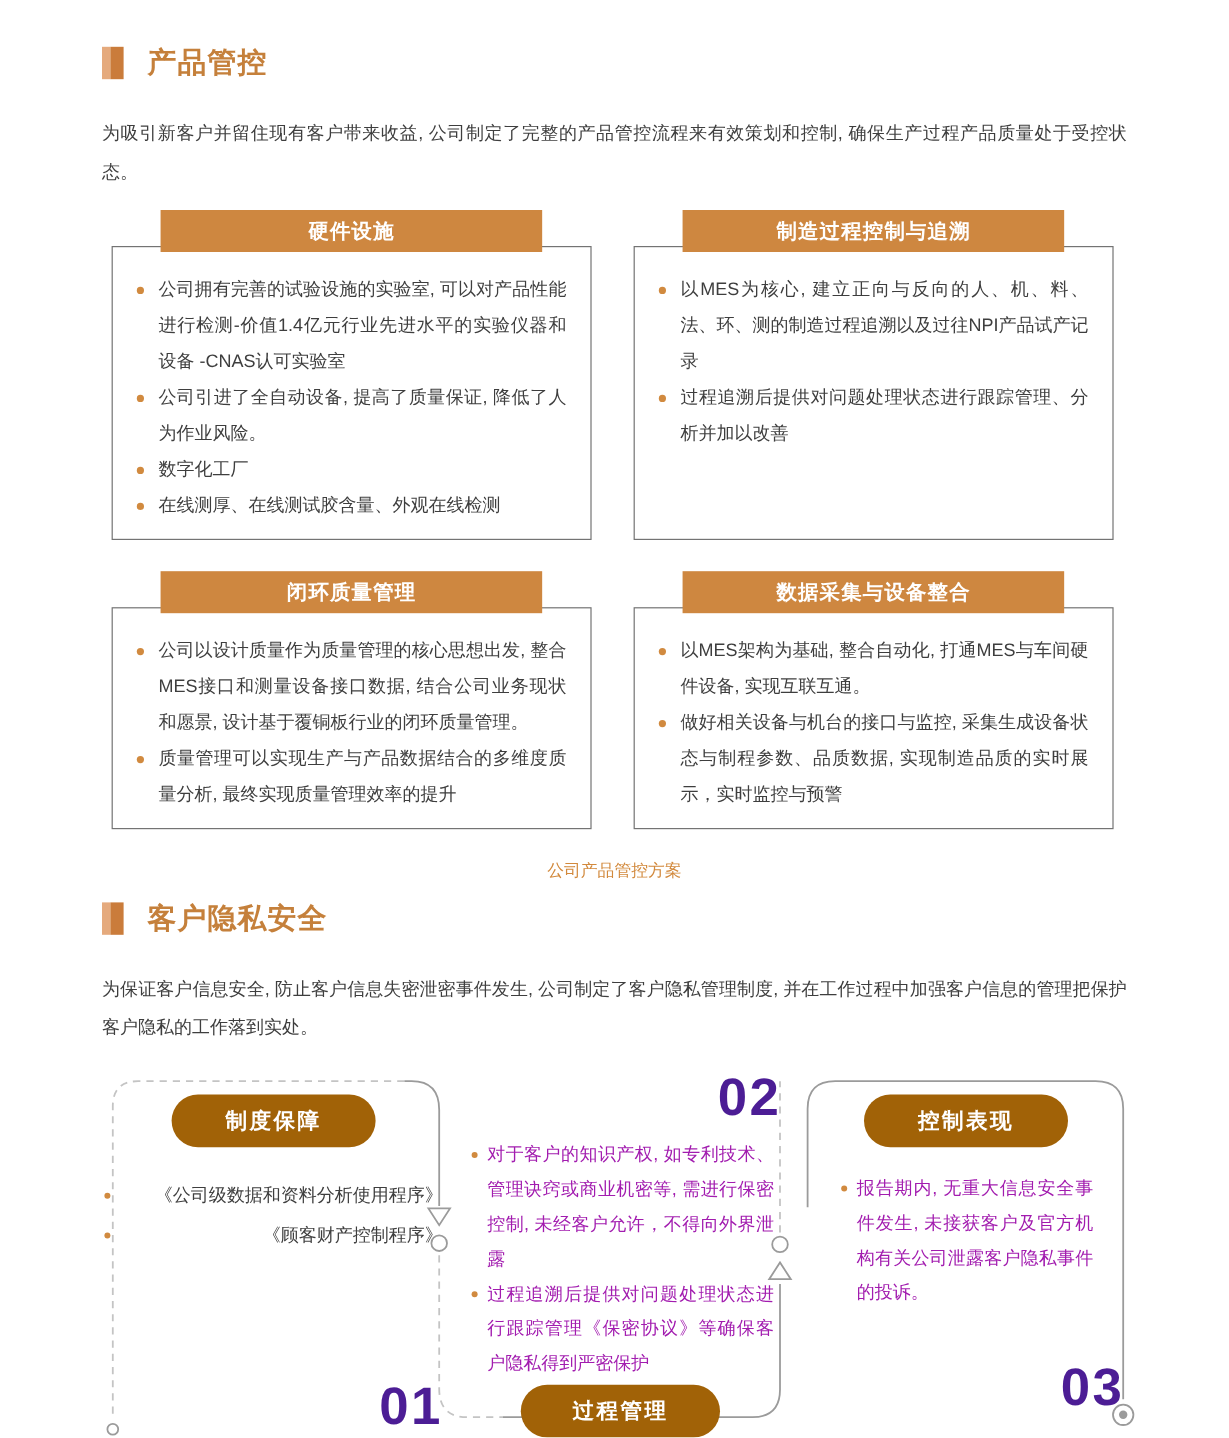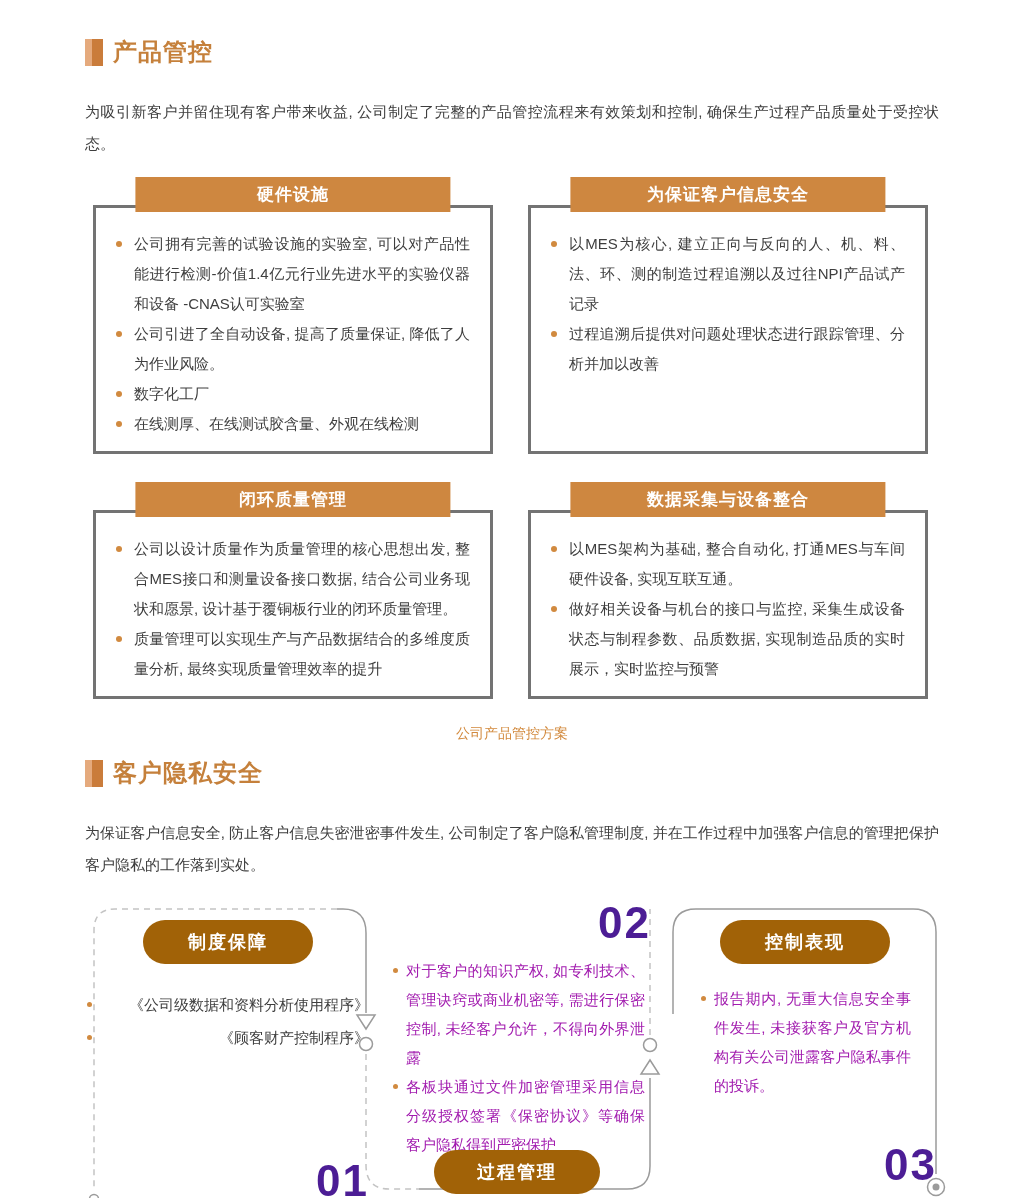--- a/index.html
+++ b/index.html
@@ -4,33 +4,33 @@
 <style>
   html,body{margin:0;padding:0;background:#ffffff;}
   body{
     width:1024px;height:1198px;position:relative;
     font-family:"Liberation Sans","DejaVu Sans",sans-serif;
     color:#3e3e3e;overflow:hidden;
   }
   .page{padding:0 85px;}
 
   
-  .sec-head{display:flex;align-items:center;gap:10px;}
+  .sec-head{display:flex;align-items:center;gap:20px;}
   .sec-head.first{padding-top:36px;}
   .sec-head.second{margin-top:14px;}
   .h-marker{display:flex;height:27px;}
   .h-marker .light{width:7px;background:#e5aa7d;}
   .h-marker .dark{width:11px;background:#ca7c3b;}
   .h-title{font-size:24px;font-weight:bold;color:#c5803b;letter-spacing:1px;}
 
   .intro{font-size:15px;line-height:2.1;color:#3e3e3e;margin-top:28px;text-align:justify;}
 
   
   .boxes{display:grid;grid-template-columns:400px 400px;column-gap:35px;row-gap:56px;margin-top:46px;margin-left:8px;}
-  .box{position:relative;border:3px solid #737373;padding:21px 20px 12px 18px;background:#fff;}
+  .box{position:relative;border:1px solid #737373;padding:21px 20px 12px 18px;background:#fff;}
   .box-header{
     position:absolute;top:-31px;left:50%;transform:translateX(-50%);
     width:80%;background:#ce8740;color:#fff;font-weight:bold;font-size:17px;
     text-align:center;padding:6px 0;letter-spacing:1px;
   }
   .bullet{display:flex;font-size:15px;line-height:30px;color:#3e3e3e;}
   .bullet .dot{flex:0 0 auto;width:6px;height:6px;border-radius:50%;background:#d18a3f;margin:12px 12px 0 2px;}
   .bullet .txt{flex:1;text-align:justify;}
 
   .caption{text-align:center;color:#d2893c;font-size:14px;margin-top:26px;}
@@ -41,21 +41,21 @@
   .panel{position:absolute;top:0;}
   .p1{left:0;width:282px;}
   .p2{left:296px;width:268px;}
   .p3{left:586px;width:264px;}
   .pill{
     background:#a16207;color:#fff;font-weight:bold;font-size:18px;letter-spacing:2px;
     border-radius:24px;height:44px;line-height:44px;text-align:center;width:170px;
   }
   .p1 .pill{margin:18px auto 0;}
   .p3 .pill{margin:18px auto 0;}
-  .p2 .pill{position:absolute;left:50%;transform:translateX(-50%);top:248px;width:166px;}
+  .p2 .pill{position:absolute;left:50%;transform:translateX(-50%);top:260px;width:166px;}
   .stepnum{font-size:44px;font-weight:bold;color:#4c1d95;text-align:right;letter-spacing:2px;}
   .p1 .stepnum{position:absolute;left:0;right:0;top:254px;}
   .p2 .stepnum{margin-top:-4px;}
   .p3 .stepnum{position:absolute;left:0;right:0;top:238px;}
   .cbullet{display:flex;justify-content:space-between;font-size:15px;line-height:33px;color:#3e3e3e;}
   .cbullet .dot{flex:0 0 auto;width:5px;height:5px;border-radius:50%;background:#d18a3f;margin:14px 4px 0 0;}
   .p1 .list{margin-top:24px;}
   .sbullet{display:flex;font-size:15px;line-height:29px;color:#a21caf;}
   .sbullet .dot{flex:0 0 auto;width:5px;height:5px;border-radius:50%;background:#d18a3f;margin:12px 8px 0 0;}
   .sbullet .txt{flex:1;text-align:justify;}
@@ -91,21 +91,21 @@
           <span class="dot"></span>
           <span class="txt">数字化工厂</span>
         </div>
       <div class="bullet">
           <span class="dot"></span>
           <span class="txt">在线测厚、在线测试胶含量、外观在线检测</span>
         </div>
     </div>
 
     <div class="box">
-      <div class="box-header">为保证客户信息安全</div>
+      <div class="box-header">制造过程控制与追溯</div>
       <div class="bullet">
           <span class="dot"></span>
           <span class="txt">以MES为核心, 建立正向与反向的人、机、料、法、环、测的制造过程追溯以及过往NPI产品试产记录</span>
         </div>
       <div class="bullet">
           <span class="dot"></span>
           <span class="txt">过程追溯后提供对问题处理状态进行跟踪管理、分析并加以改善</span>
         </div>
     </div>
 
@@ -183,21 +183,21 @@
 
     <div class="panel p2">
       <div class="stepnum">02</div>
       <div class="list">
         <div class="sbullet">
             <span class="dot"></span>
             <span class="txt">对于客户的知识产权, 如专利技术、管理诀窍或商业机密等, 需进行保密控制, 未经客户允许，不得向外界泄露</span>
           </div>
         <div class="sbullet">
             <span class="dot"></span>
-            <span class="txt">各板块通过文件加密管理采用信息分级授权签署《保密协议》等确保客户隐私得到严密保护</span>
+            <span class="txt">过程追溯后提供对问题处理状态进行跟踪管理《保密协议》等确保客户隐私得到严密保护</span>
           </div>
       </div>
       <div class="pill">过程管理</div>
     </div>
 
     <div class="panel p3">
       <div class="pill">控制表现</div>
       <div class="list">
         <div class="sbullet">
             <span class="dot"></span>

